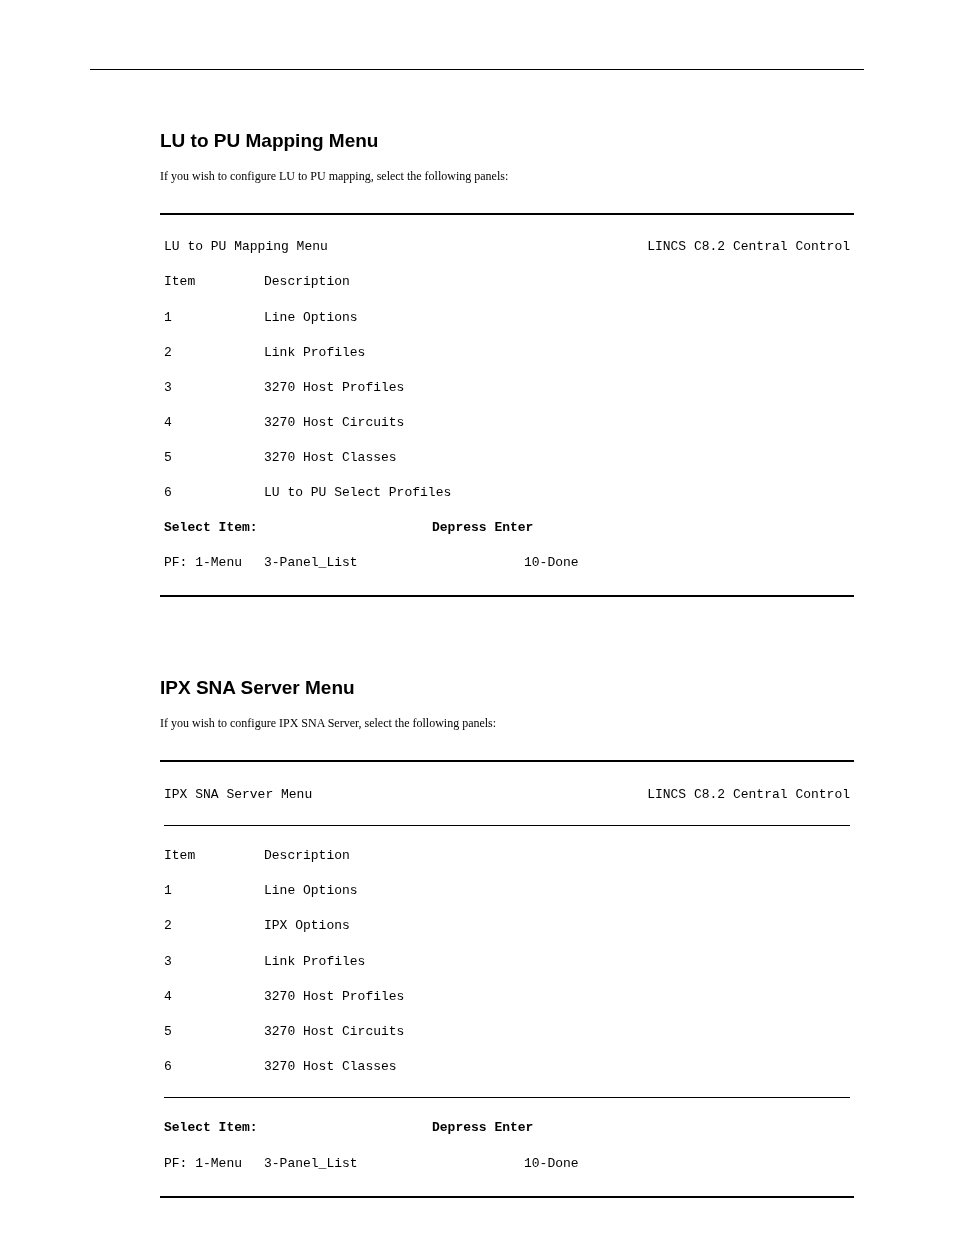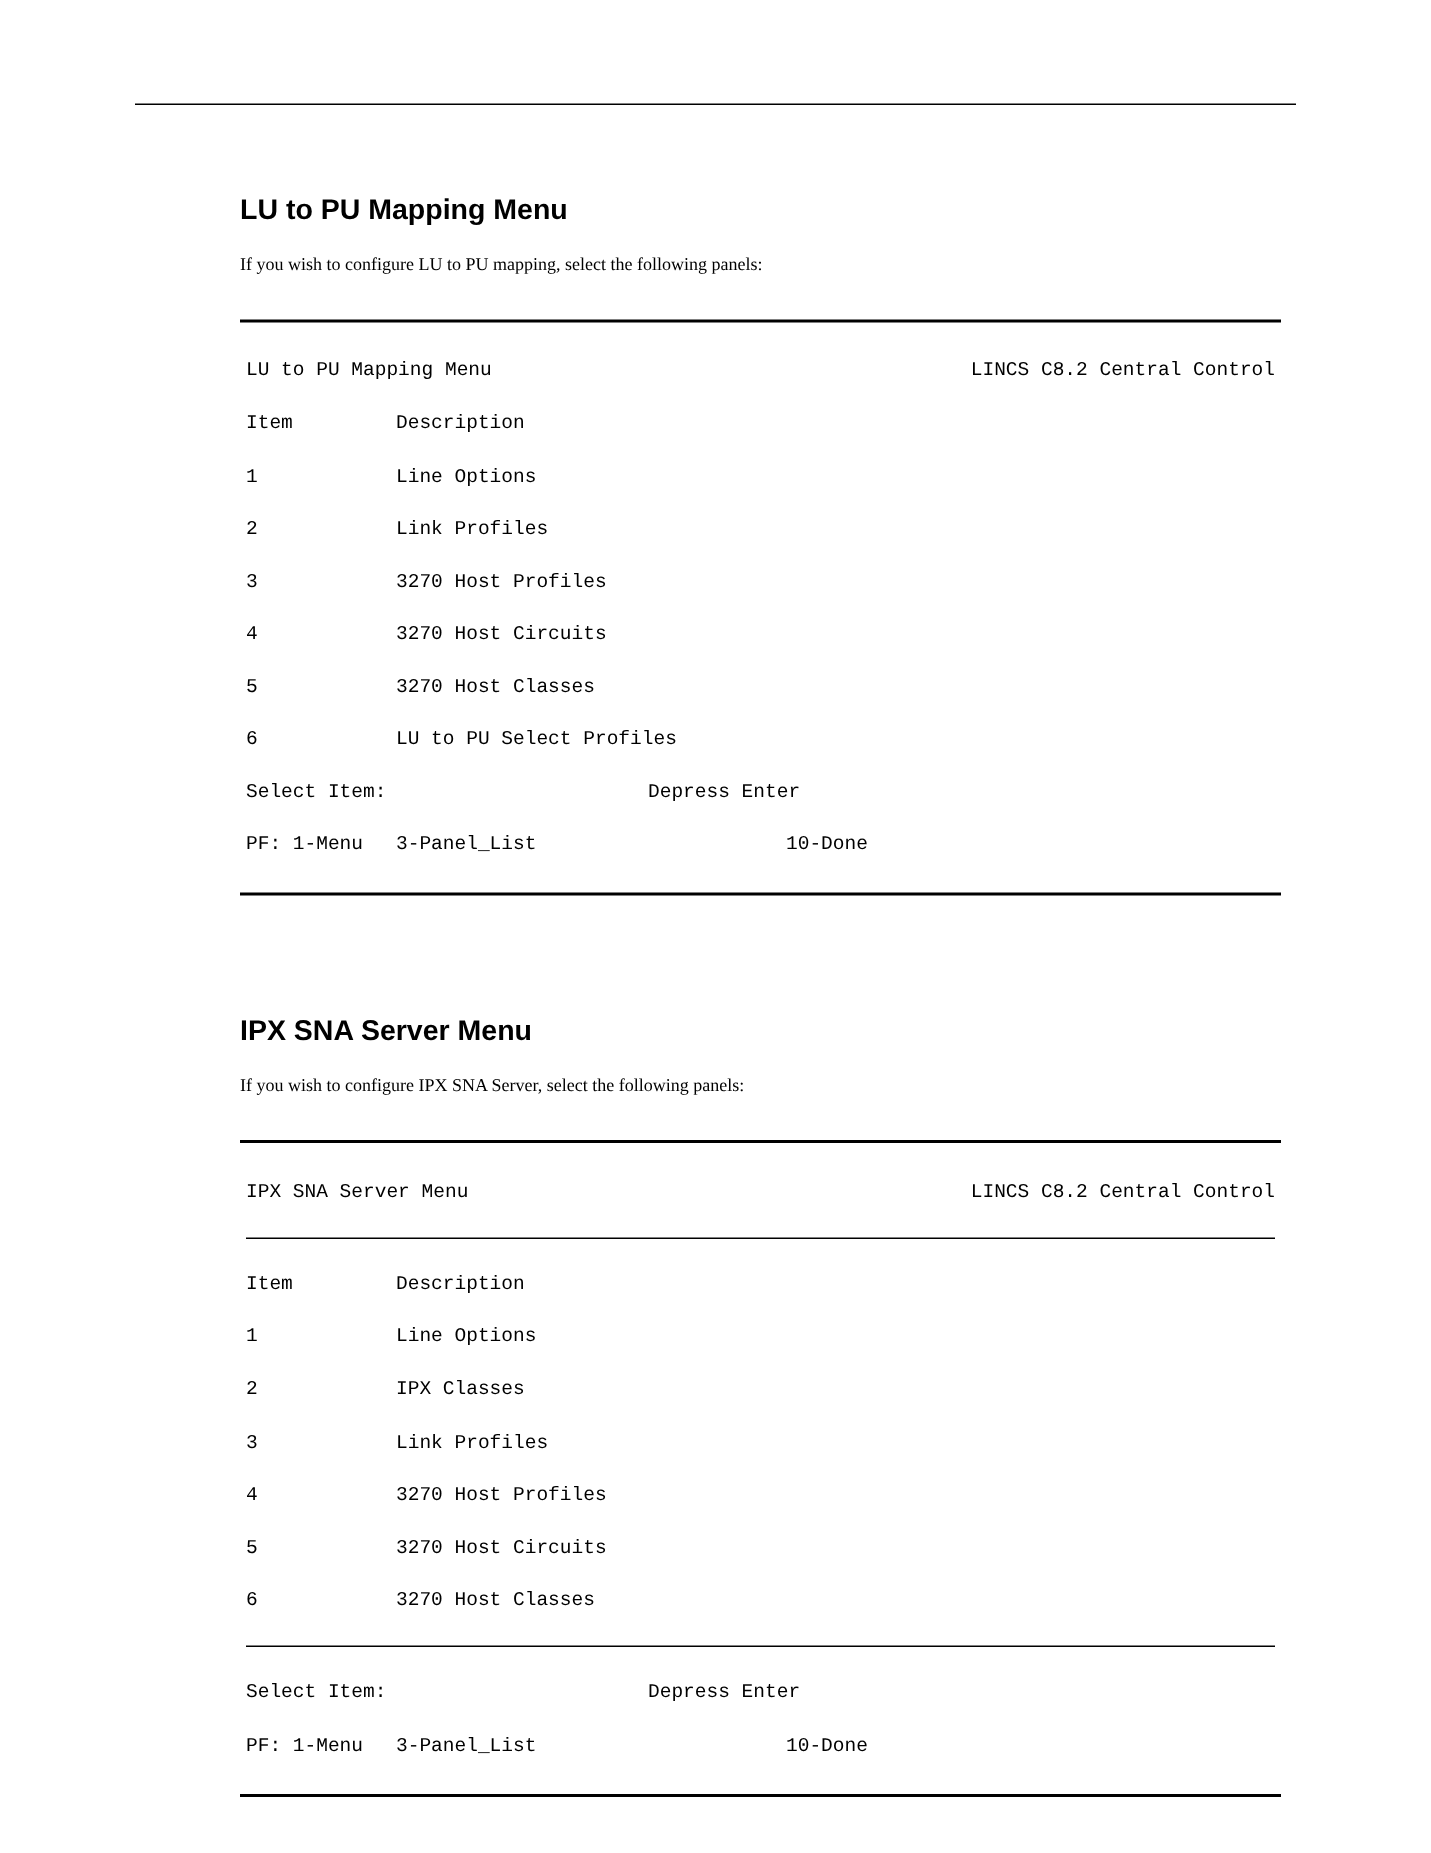--- a/index.html
+++ b/index.html
@@ -66,20 +66,21 @@
       display: inline-block;
     }
     .desc-col {
       display: inline-block;
     }
     .menu-row {
       display: flex;
     }
     .select-row {
       display: flex;
+      font-weight: bold;
     }
     .select-label {
       width: 240px;
       display: inline-block;
     }
     .select-action {
       display: inline-block;
       margin-left: 28px;
     }
     .pf-row {
@@ -128,21 +129,21 @@
 <div class="section-spacer"></div>
 
 <div class="section-title">IPX SNA Server Menu</div>
 <div class="intro-text">If you wish to configure IPX SNA Server, select the following panels:</div>
 
 <div class="terminal-panel">
 <div class="panel-title-row"><span class="panel-title-left">IPX SNA Server Menu</span><span class="panel-title-right">LINCS C8.2 Central Control</span></div>
 <div class="inner-divider"></div>
 <div class="header-row"><span class="item-col">Item</span><span class="desc-col">Description</span></div>
 <div class="menu-row"><span class="item-col">1</span><span class="desc-col">Line Options</span></div>
-<div class="menu-row"><span class="item-col">2</span><span class="desc-col">IPX Classes</span></div>
+<div class="menu-row"><span class="item-col">2</span><span class="desc-col">IPX Options</span></div>
 <div class="menu-row"><span class="item-col">3</span><span class="desc-col">Link Profiles</span></div>
 <div class="menu-row"><span class="item-col">4</span><span class="desc-col">3270 Host Profiles</span></div>
 <div class="menu-row"><span class="item-col">5</span><span class="desc-col">3270 Host Circuits</span></div>
 <div class="menu-row"><span class="item-col">6</span><span class="desc-col">3270 Host Classes</span></div>
 <div class="inner-divider"></div>
 <div class="select-row"><span class="select-label">Select Item:</span><span class="select-action">Depress Enter</span></div>
 <div class="pf-row"><span class="pf-left">PF: 1-Menu</span><span class="pf-mid">3-Panel_List</span><span class="pf-right">10-Done</span></div>
 </div>
 
 </body></html>

